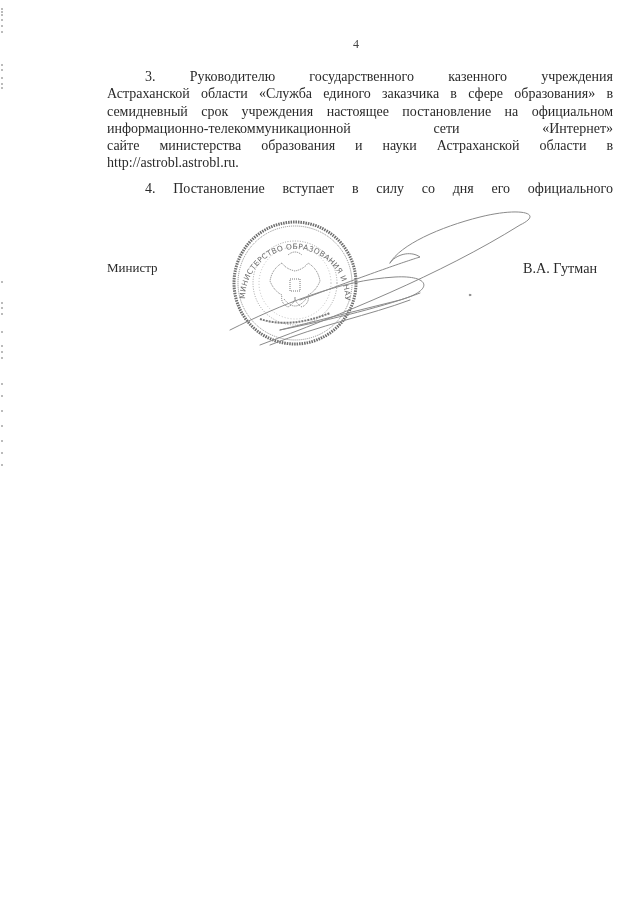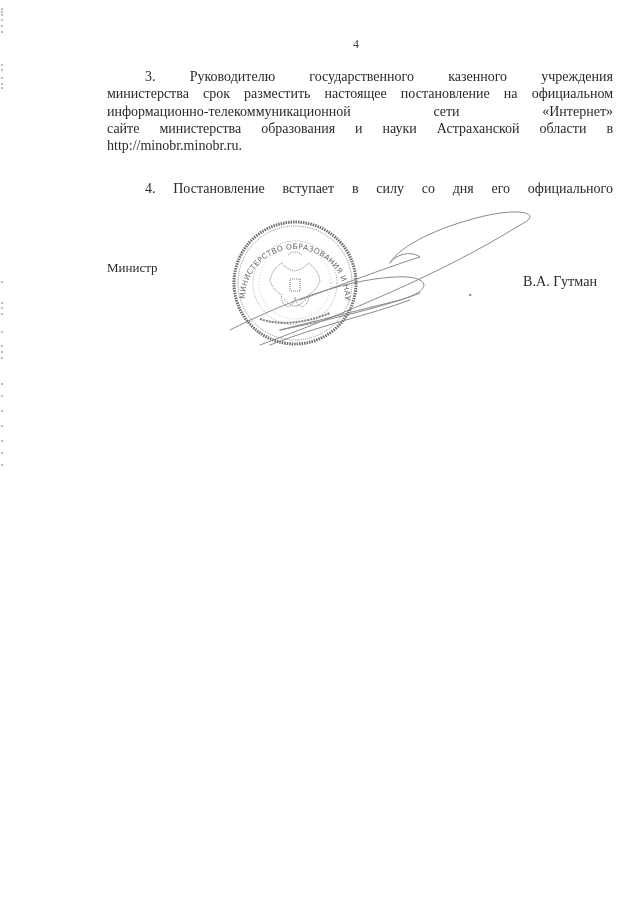--- a/index.html
+++ b/index.html
@@ -6,21 +6,21 @@
   body { width: 640px; height: 905px; position: relative; overflow: hidden;
          font-family: "Liberation Serif", "DejaVu Serif", serif; color: #2a2a2a; }
   .page { position: absolute; left: 0; top: 0; width: 640px; height: 905px; background: #fff; }
   .page-number { position: absolute; top: 37px; left: 0; width: 712px; text-align: center;
                  font-size: 12px; color: #444; }
   .text-block { position: absolute; left: 107px; width: 506px; font-size: 14px; line-height: 17.3px; }
   .line { display: block; text-align: justify; text-align-last: justify; white-space: nowrap; }
   .line.last { text-align-last: left; }
   .line.first { padding-left: 38px; }
   .sig-left { position: absolute; left: 107px; top: 260px; font-size: 13px; }
-  .sig-right { position: absolute; left: 523px; top: 273px; font-size: 14.2px; }
+  .sig-right { position: absolute; left: 523px; top: 260px; font-size: 14.2px; }
   .stamp { position: absolute; left: 230px; top: 219px; width: 130px; height: 128px; }
   .signature { position: absolute; left: 220px; top: 205px; width: 340px; height: 150px; }
   .edge-marks { position: absolute; left: 0; top: 0; width: 4px; height: 600px; }
   .edge-mark { position: absolute; left: 1px; width: 2px; height: 2px; background: #bbb; }
 </style>
 </head>
 <body>
 
 <div class="page">
 
@@ -50,24 +50,25 @@
     <div class="edge-mark" style="top:425px"></div>
     <div class="edge-mark" style="top:440px"></div>
     <div class="edge-mark" style="top:452px"></div>
     <div class="edge-mark" style="top:464px"></div>
   </div>
 
   <div class="page-number">4</div>
 
   <div class="text-block" style="top:68px;">
     <span class="line first">3. Руководителю государственного казенного учреждения</span>
-    <span class="line">министерства срок разместить настоящее постановление на официальном</span>
+    <span class="line">Астраханской области «Служба единого заказчика в сфере образования» в</span>
+    <span class="line">семидневный срок учреждения настоящее постановление на официальном</span>
     <span class="line">информационно-телекоммуникационной сети «Интернет»</span>
     <span class="line">сайте министерства образования и науки Астраханской области в</span>
-    <span class="line last">http://minobr.minobr.ru.</span>
+    <span class="line last">http://astrobl.astrobl.ru.</span>
   </div>
 
   <div class="text-block" style="top:180px;">
     <span class="line first">4. Постановление вступает в силу со дня его официального</span>
   </div>
 
   <div class="sig-left">Министр</div>
   <div class="sig-right">В.А. Гутман</div>
 
   <svg class="stamp" viewBox="0 0 130 128">

